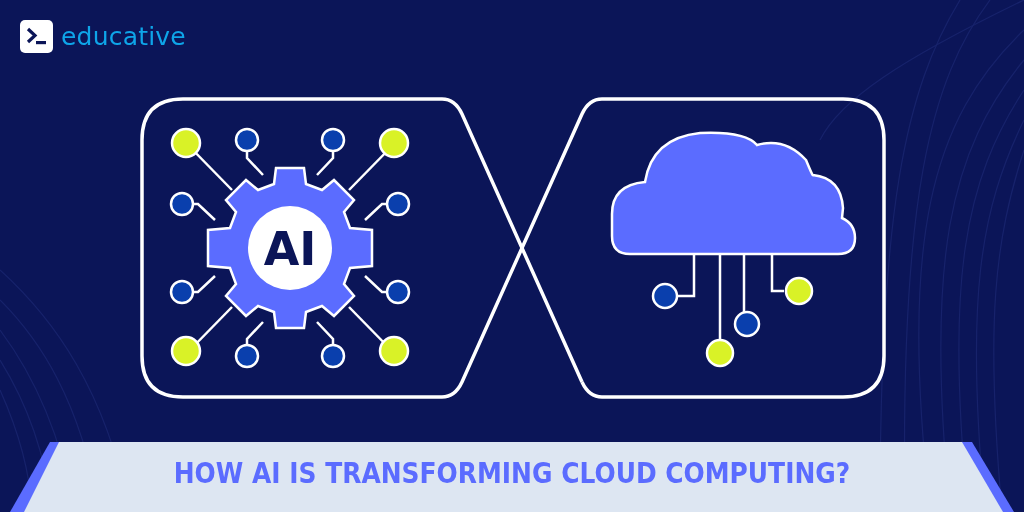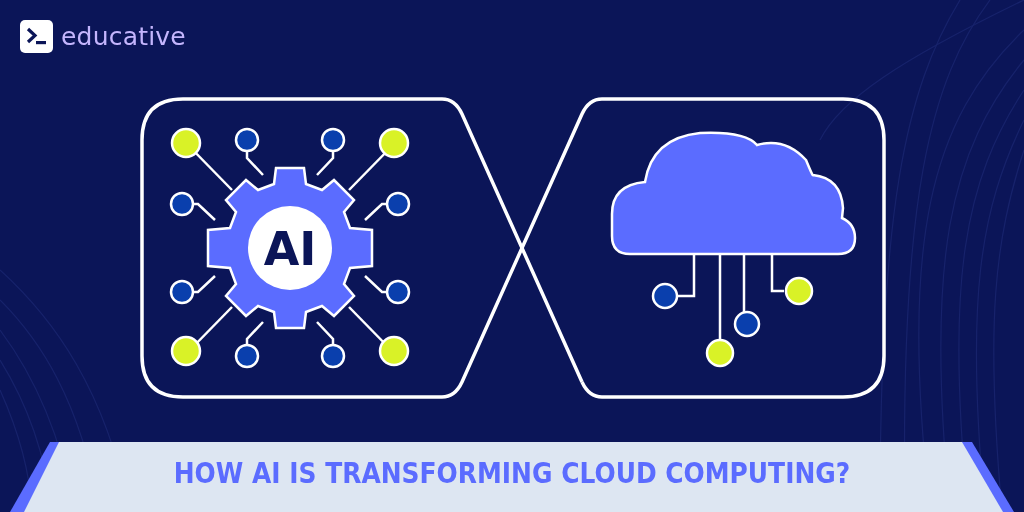--- a/index.html
+++ b/index.html
@@ -12,21 +12,21 @@
     .bg-lines { position: absolute; inset: 0; width: 1024px; height: 512px; }
     .logo {
       position: absolute; left: 20px; top: 20px; height: 33px;
       display: flex; align-items: center; gap: 8px;
     }
     .logo-icon {
       width: 33px; height: 33px; background: #ffffff; border-radius: 5px;
       position: relative;
     }
     .logo-text {
-      color: #c4b5fd; font-size: 25px; font-family: "DejaVu Sans", sans-serif;
+      color: #0ea5e9; font-size: 25px; font-family: "DejaVu Sans", sans-serif;
       letter-spacing: 0.2px; line-height: 1;
     }
     .art { position: absolute; left: 0; top: 0; width: 1024px; height: 512px; }
     .banner-title {
       position: absolute; left: 0; top: 456px; width: 1024px;
       text-align: center; color: #5b6cff;
       font-family: "DejaVu Sans", sans-serif; font-weight: bold;
       font-size: 29px; letter-spacing: 0px;
       transform: scaleX(0.86); transform-origin: center;
     }

